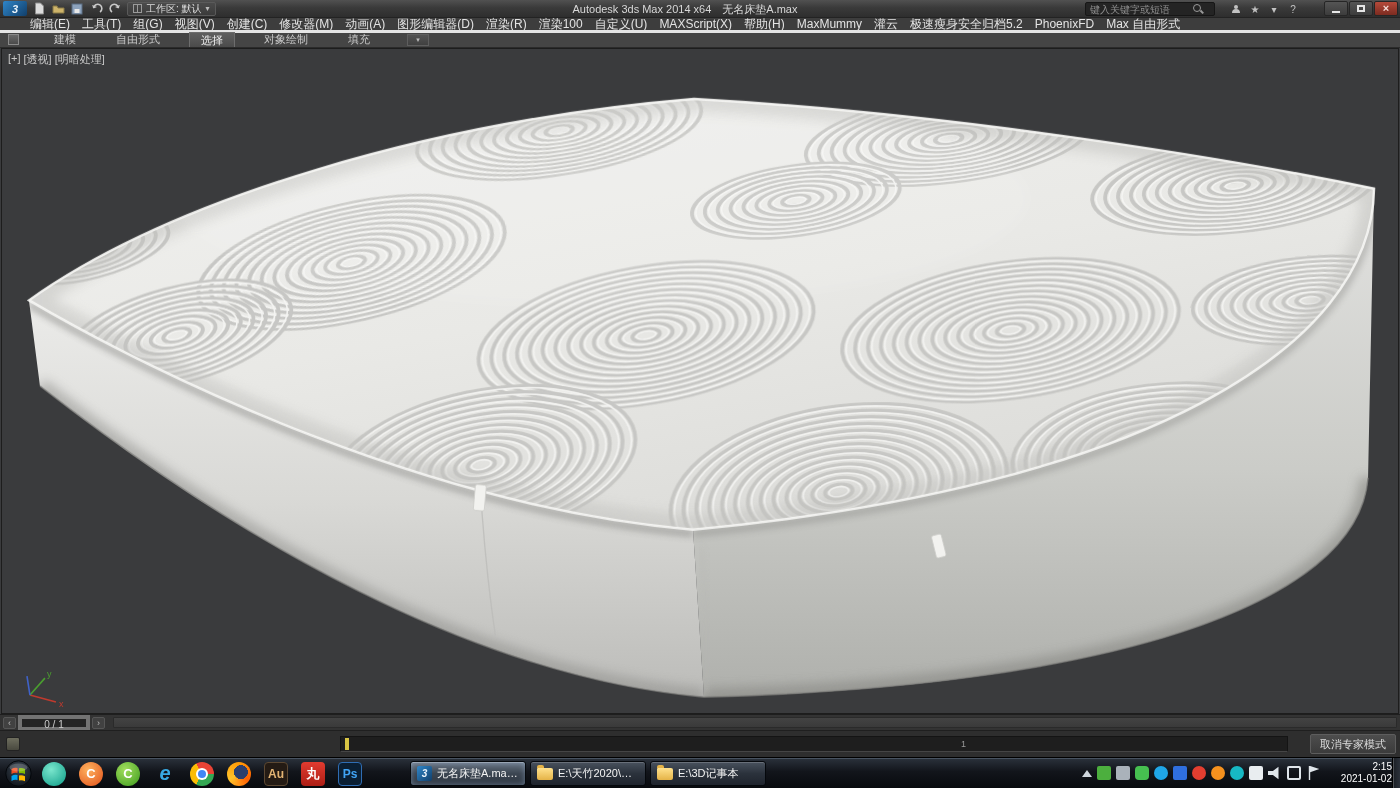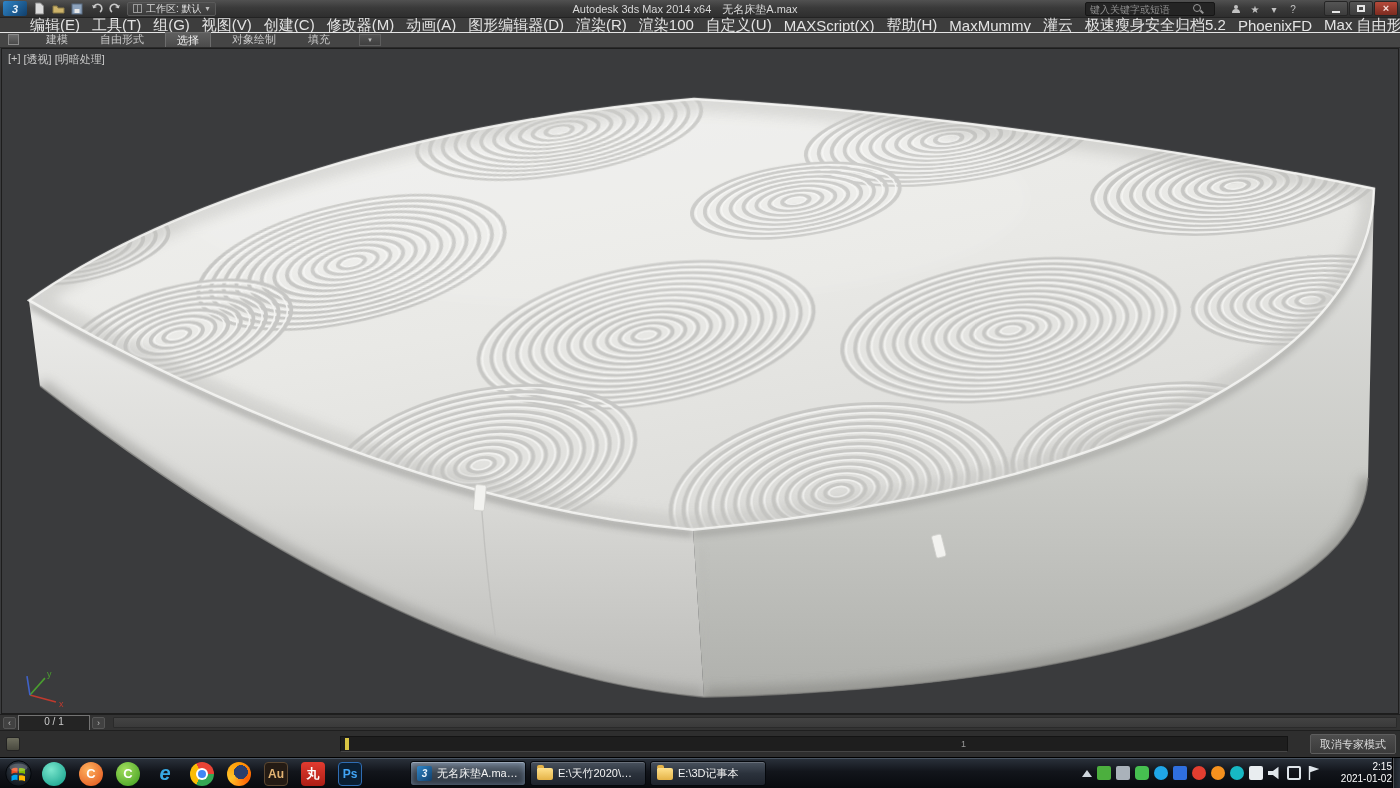--- a/index.html
+++ b/index.html
@@ -48,27 +48,27 @@
   .wb{width:24px;height:15px;border:1px solid #262626;border-radius:2px;
     background:linear-gradient(#555,#3c3c3c);display:flex;align-items:center;justify-content:center}
   .wb.close{background:linear-gradient(#b54a3a,#7c2b20)}
   .g-min{width:8px;height:2px;background:#e6e6e6;margin-top:6px}
   .g-max{width:8px;height:7px;border:2px solid #e6e6e6}
   .g-close{color:#f5ddd8;font-weight:bold;font-size:11px;line-height:11px}
   .g-close::before{content:"×"}
 
   
   .menubar{position:absolute;top:18px;left:0;right:0;height:15px;background:#3d3d3d;
-    border-bottom:1px solid #e5e5e5;display:flex;align-items:center;
-    padding-left:24px;font-size:15px;color:#e3e3e3;white-space:nowrap}
+    border-bottom:3px solid #e5e5e5;display:flex;align-items:center;
+    padding-left:24px;font-size:12px;color:#e3e3e3;white-space:nowrap}
   .mi{padding:0 6px;cursor:default}
 
   
   .ribbonbar{position:absolute;top:33px;left:0;right:0;height:15px;background:#454545;
-    border-bottom:1px solid #2b2b2b;display:flex;align-items:flex-end;gap:10px;padding-left:8px}
+    border-bottom:1px solid #2b2b2b;display:flex;align-items:flex-end;gap:18px;padding-left:8px}
   .ricon{width:11px;height:11px;margin:0 6px 2px 0;border:1px solid #8a8a8a;
     background:linear-gradient(#6a6a6a,#4a4a4a)}
   .rtab{font-size:11px;color:#c9c9c9;padding:0 11px;height:15px;line-height:15px}
   .rtab.active{background:linear-gradient(#5f5f5f,#4b4b4b);color:#f2f2f2;
     border:1px solid #6d6d6d;border-bottom:none}
   .rextra{width:22px;height:12px;margin:0 0 1px 8px;border:1px solid #5e5e5e;
     background:linear-gradient(#525252,#404040);color:#bbb;font-size:7px;
     display:flex;align-items:center;justify-content:center}
 
   
@@ -76,21 +76,21 @@
     background:#3a3b3d;border:1px solid #1d1d1d;overflow:hidden}
   .vp-label{position:absolute;top:3px;left:6px;display:flex;gap:3px;
     font-size:11px;color:#c9c9c9;z-index:5}
   #scene{position:absolute;inset:0;width:100%;height:100%}
 
   
   .timeslider{position:absolute;top:714px;left:0;right:0;height:16px;background:#333;
     border-top:1px solid #1e1e1e;display:flex;align-items:center;gap:2px;padding:0 3px}
   .ts-btn{width:13px;height:12px;background:#414141;border:1px solid #565656;color:#bbb;
     font-size:9px;line-height:10px;text-align:center;border-radius:2px}
-  .ts-field{width:72px;height:16px;background:#242424;border:1px solid #737373;color:#ccc;
+  .ts-field{width:72px;height:16px;background:#242424;border:4px solid #737373;color:#ccc;
     font-size:10px;text-align:center;line-height:11px}
   .ts-track{flex:1;height:11px;background:linear-gradient(#434343,#3a3a3a);
     border:1px solid #2a2a2a;border-radius:1px;margin-left:6px}
 
   
   .statusbar{position:absolute;top:730px;left:0;right:0;height:27px;background:#2e2e2e;
     border-top:1px solid #1f1f1f}
   .sb-icon{position:absolute;left:6px;top:6px;width:14px;height:14px;border:1px solid #222;
     border-radius:2px;background:linear-gradient(#6e6e5e,#49493f)}
   .trackbar{position:absolute;left:340px;top:5px;width:948px;height:16px;background:#1e1e1e;

